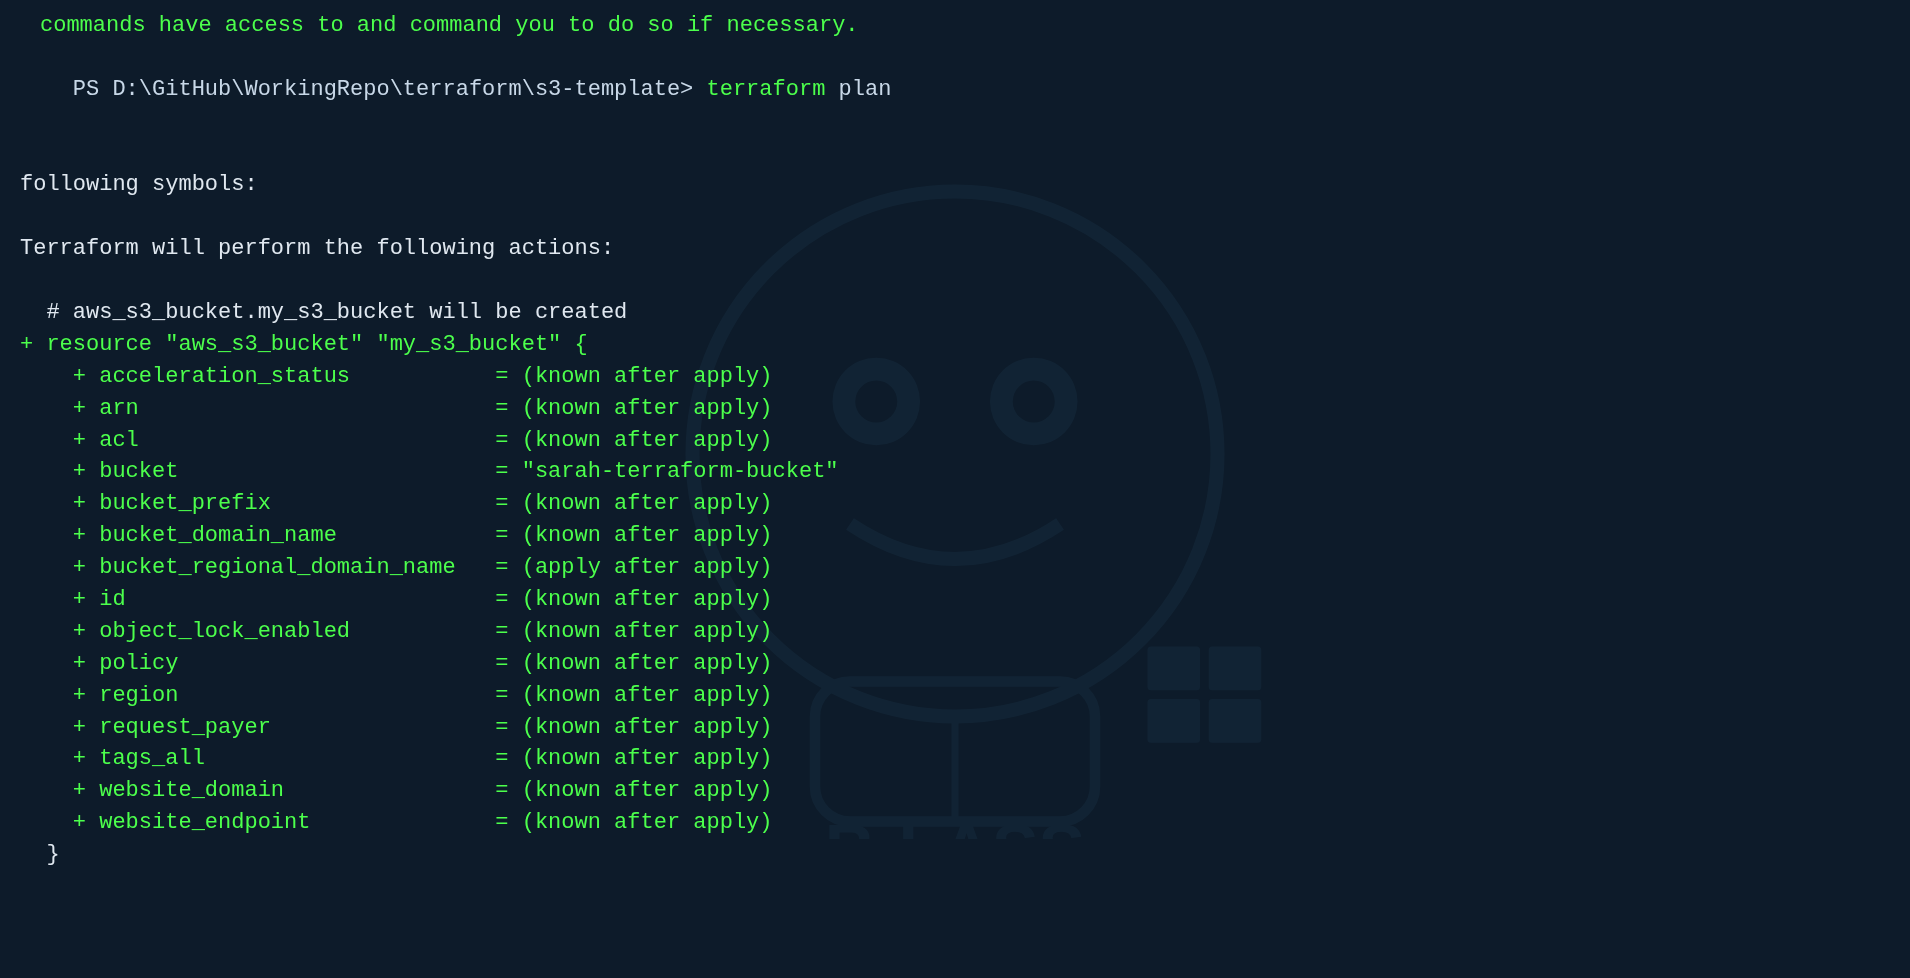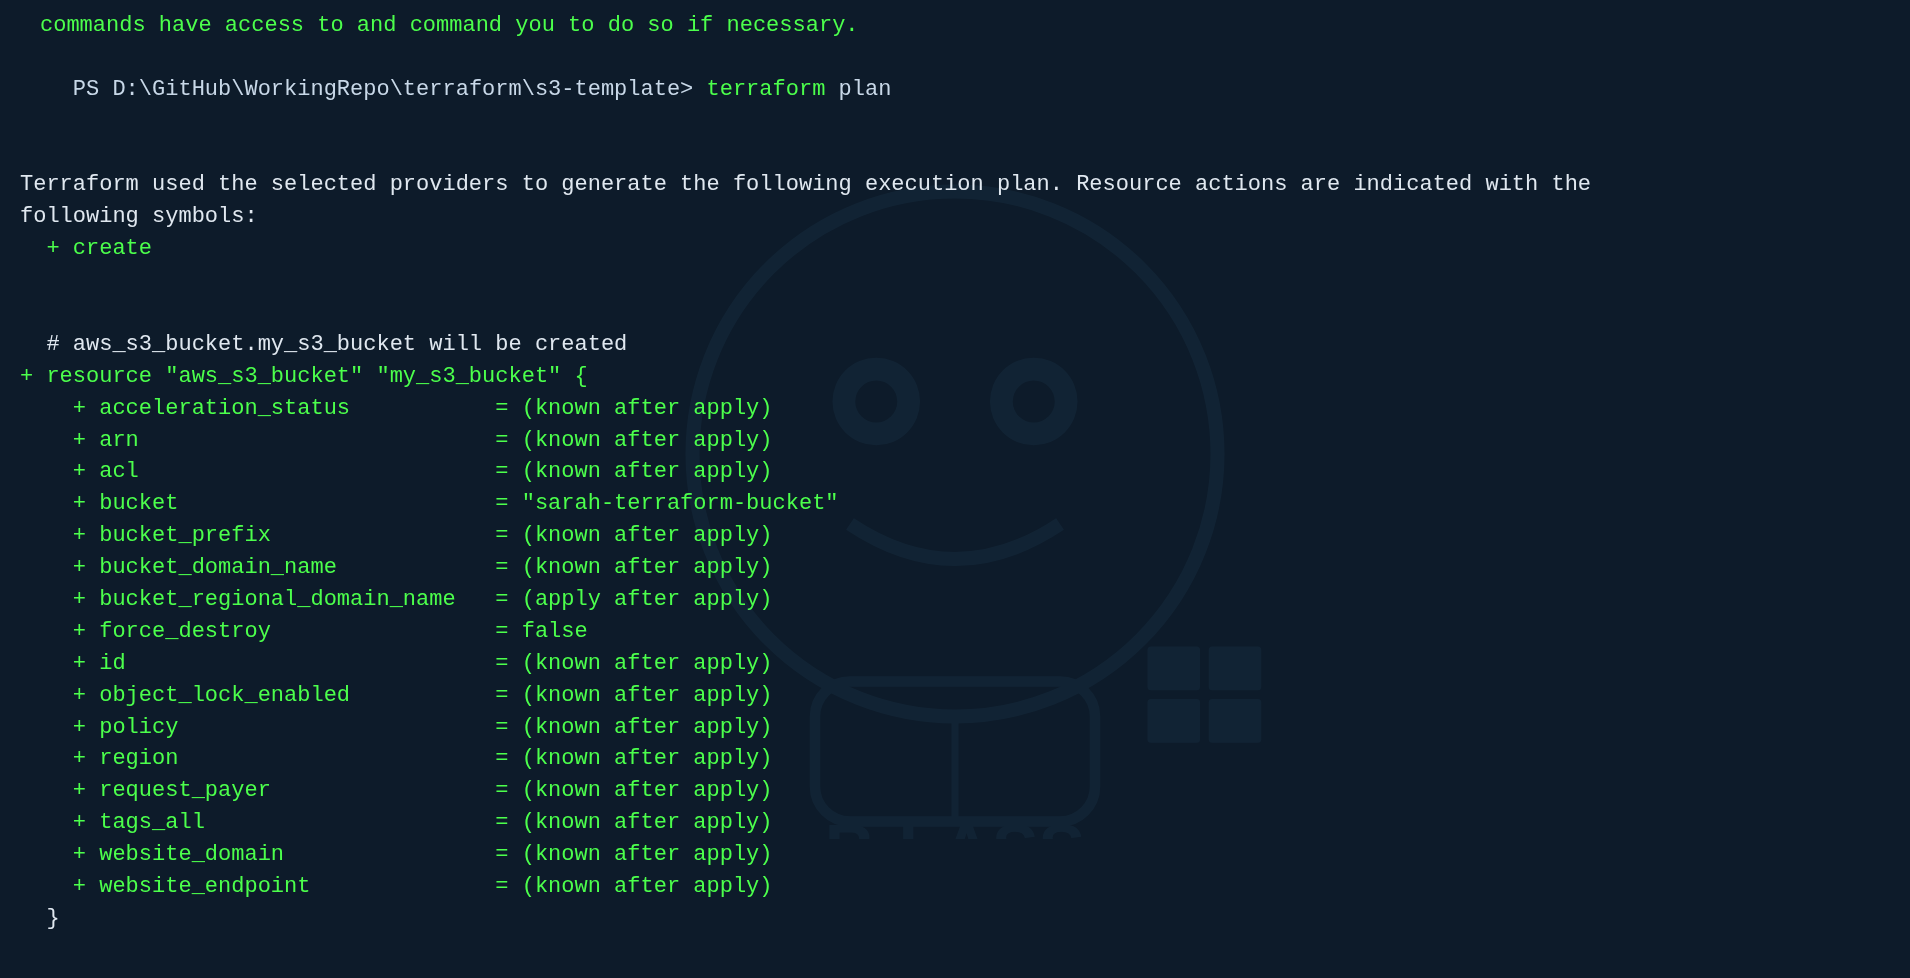--- a/index.html
+++ b/index.html
@@ -87,39 +87,37 @@
 <div class="terminal">
 
   <span class="line top-line">commands have access to and command you to do so if necessary.</span>
 
   <span class="line ps-line">
     <span>PS D:\GitHub\WorkingRepo\terraform\s3-template&gt; </span><span class="ps-terraform">terraform</span><span> plan</span>
   </span>
 
   <span class="line">&nbsp;</span>
 
-  <span class="line white">Terraform used the selected providers to generate the following execution plan. Resource actions are indicated with the</span>
   <span class="line white">following symbols:</span>
-  <span class="line green-bright">  + create</span>
 
   <span class="line">&nbsp;</span>
 
+  <span class="line white">Terraform will perform the following actions:</span>
 
   <span class="line">&nbsp;</span>
 
   <span class="line white">  # aws_s3_bucket.my_s3_bucket will be created</span>
   <span class="line green-bright">+ resource "aws_s3_bucket" "my_s3_bucket" {</span>
   <span class="line green-bright">    + acceleration_status           = (known after apply)</span>
   <span class="line green-bright">    + arn                           = (known after apply)</span>
   <span class="line green-bright">    + acl                           = (known after apply)</span>
   <span class="line green-bright">    + bucket                        = "sarah-terraform-bucket"</span>
   <span class="line green-bright">    + bucket_prefix                 = (known after apply)</span>
   <span class="line green-bright">    + bucket_domain_name            = (known after apply)</span>
   <span class="line green-bright">    + bucket_regional_domain_name   = (apply after apply)</span>
-  <span class="line green-bright">    + force_destroy                 = false</span>
   <span class="line green-bright">    + id                            = (known after apply)</span>
   <span class="line green-bright">    + object_lock_enabled           = (known after apply)</span>
   <span class="line green-bright">    + policy                        = (known after apply)</span>
   <span class="line green-bright">    + region                        = (known after apply)</span>
   <span class="line green-bright">    + request_payer                 = (known after apply)</span>
   <span class="line green-bright">    + tags_all                      = (known after apply)</span>
   <span class="line green-bright">    + website_domain                = (known after apply)</span>
   <span class="line green-bright">    + website_endpoint              = (known after apply)</span>
   <span class="line white">  }</span>
 

